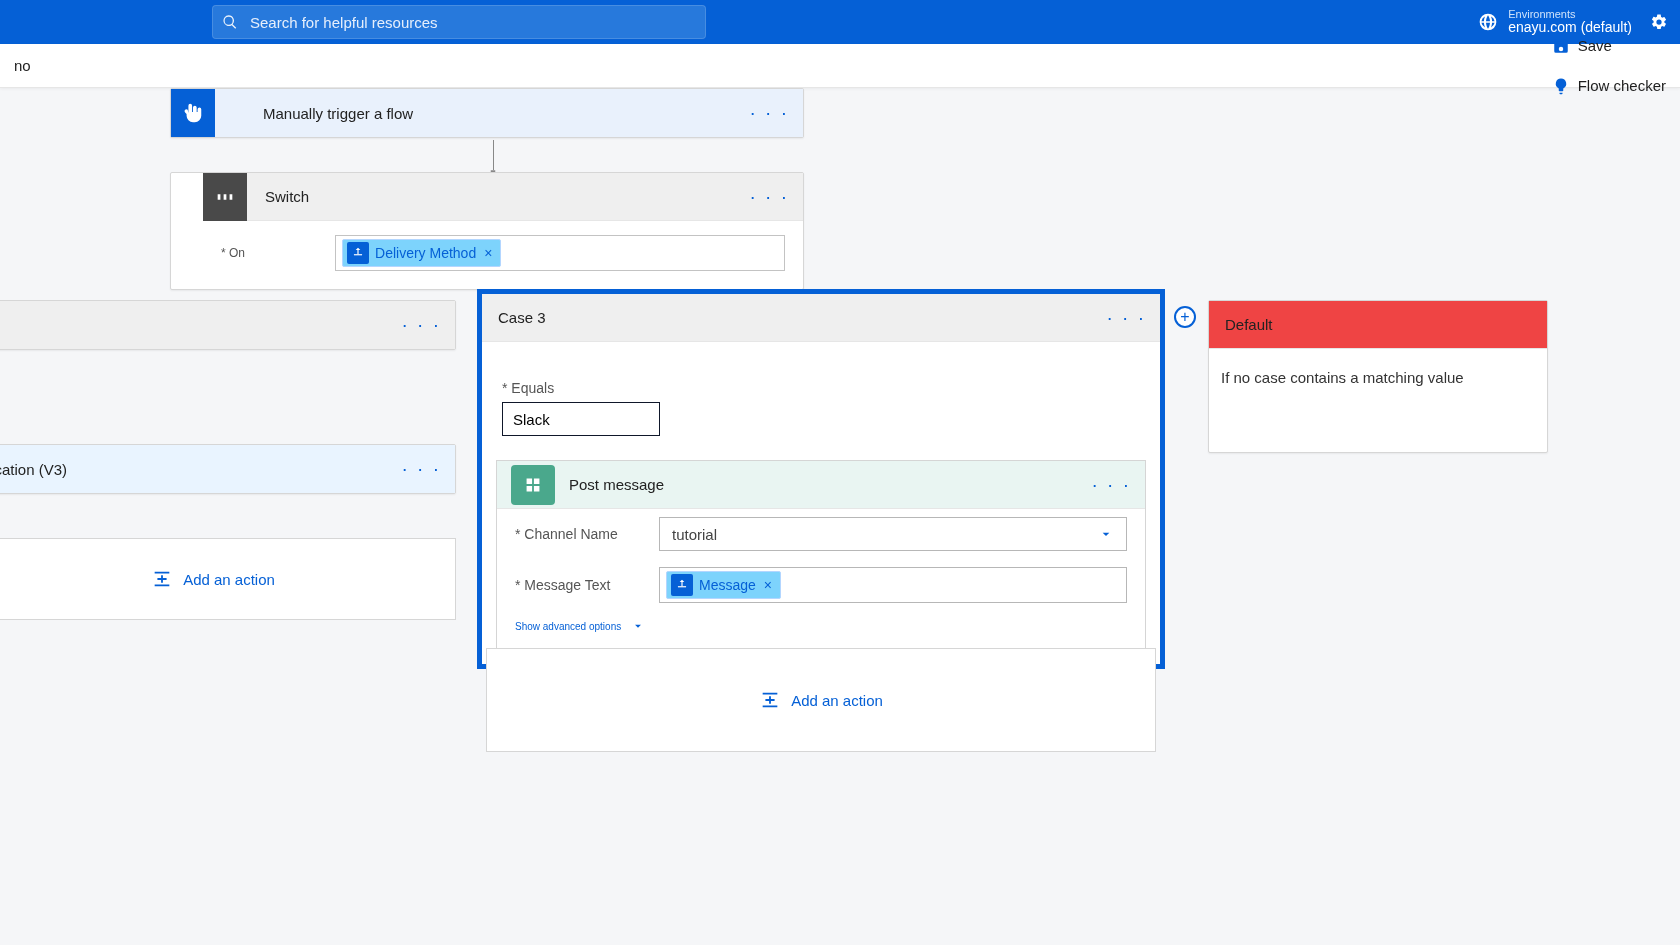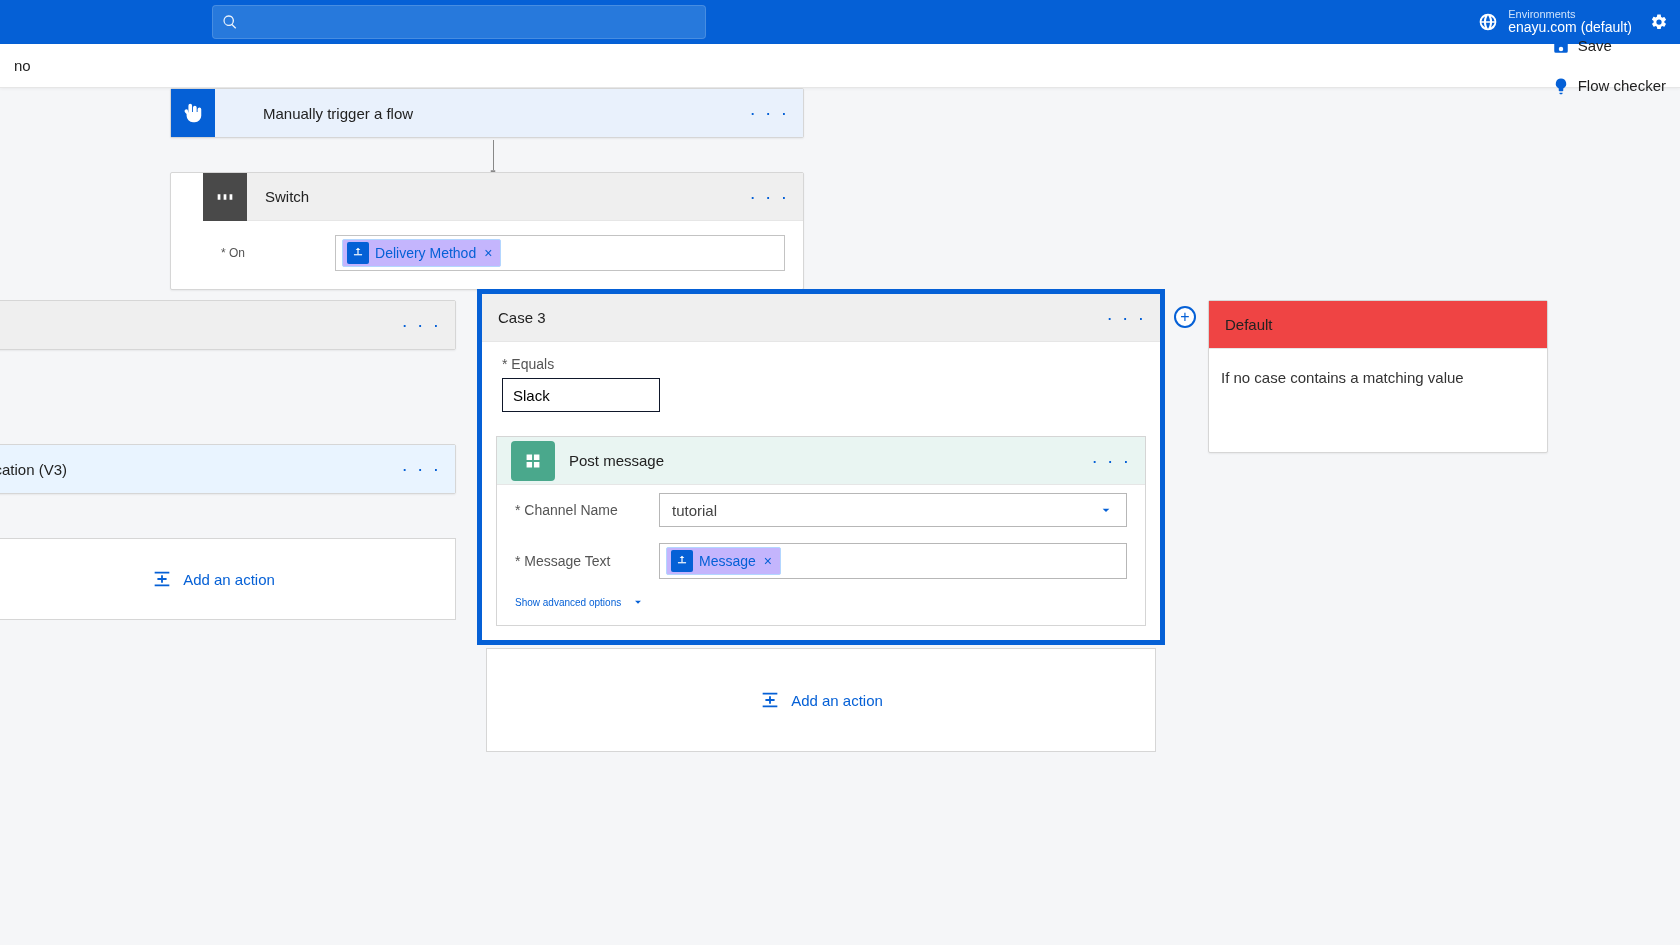--- a/index.html
+++ b/index.html
@@ -51,39 +51,39 @@
 .arrow .stem { width:1px; flex:1; background:#888; }
 .arrow svg { width:18px; height:18px; fill:#888; margin-top:-2px;}
 
 
 .switch { position:absolute; left:170px; top:84px; width:634px;padding-left:32px; }
 .switch .body { padding:14px 18px 18px 18px; display:flex; align-items:center; gap:12px; }
 .switch .icon-box { margin-left:-16px; margin-right:4px; height:48px; border-radius:0; }
 .lbl-req { font-size:12px; color:#555; }
 .lbl-req::before { content:"* "; color:#555; }
 .token-field { flex:1; margin-left:78px; height:36px; border:1px solid #c3c3c3; display:flex; align-items:center; padding:0 6px; gap:6px; }
-.token { display:inline-flex; align-items:center; gap:6px; background:#c4b5fd; border:1px solid #b3d6ff; padding:2px 8px 2px 4px; font-size:14px; color:#0560d6; border-radius:2px; }
+.token { display:inline-flex; align-items:center; gap:6px; background:#7dd3fc; border:1px solid #b3d6ff; padding:2px 8px 2px 4px; font-size:14px; color:#0560d6; border-radius:2px; }
 .token .sq { width:22px; height:22px; background:#0560d6; border-radius:2px; display:flex; align-items:center; justify-content:center;}
 .token .sq svg { width:14px; height:14px; fill:#fff; }
 .token .x { font-size:14px; color:#0560d6; cursor:pointer; margin-left:2px; }
 
 
 .case-left { position:absolute; left:-30px; top:212px; width:486px; }
 .case-left .card-header { border-bottom:none; }
 .case-left .dots { color:#0560d6; }
 .sub-left { position:absolute; left:-30px; top:356px; width:486px; background:#fff; border:1px solid #d6d6d6; }
 .sub-left .card-header { background:#e9f4ff; border-bottom:none; }
 .addaction1 { position:absolute; left:-30px; top:450px; width:486px; height:82px; border:1px solid #d6d6d6; display:flex; align-items:center; justify-content:center; gap:10px; font-size:15px; color:#0560d6; background:#fff; cursor:pointer;}
 .addaction1 svg { width:22px; height:22px; fill:#0560d6; }
 
 
 .case3 { position:absolute; left:477px; top:201px; width:688px; border:5px solid #0560d6; background:#fff; padding:0; }
 .case3 .card-header { background:#efefef; }
 .case3 .body { padding:14px 20px 6px 20px; }
-.case3 .eq-lbl { font-size:14px; color:#555; }
+.case3 .eq-lbl { font-size:14px; color:#555;margin-top:24px; }
 .case3 .eq-lbl::before { content:"* "; }
 .case3 input.eq { margin-top:6px; width:158px; height:34px; border:1px solid #0f172a; padding:8px 10px; font-size:15px; }
 .postmsg { margin:18px 14px 14px 14px; border:1px solid #d5d5d5; }
 .postmsg .card-header { background:#e9f5f2; }
 .postmsg .icon-box { margin-left:-2px; height:40px; border-radius:4px; }
 .row { display:flex; align-items:center; padding:8px 18px; gap:14px; }
 .row .rlabel { width:130px; font-size:14px; color:#555; }
 .row .rlabel::before { content:"* "; }
 .select { flex:1; height:34px; border:1px solid #b7b7b7; display:flex; align-items:center; justify-content:space-between; padding:0 12px; font-size:15px; color:#444; cursor:pointer; }
 .select svg { width:16px; height:16px; fill:#0560d6; }
@@ -104,20 +104,21 @@
 
 </style>
 </head>
 <body>
 
 <div class="topbar">
   <div class="search-wrap">
     <svg viewBox="0 0 24 24">
         <path d="M10 2a8 8 0 015.93 13.32l5.38 5.38-1.41 1.41-5.38-5.38A8 8 0 1110 2zm0 2a6 6 0 100 12 6 6 0 000-12z"></path>
       </svg>
+    <input placeholder="Search for helpful resources" style="">
   </div>
   <div class="top-right">
     <div class="env-block">
       <svg class="globe" viewBox="0 0 24 24">
           <path d="M12 2a10 10 0 100 20 10 10 0 000-20zm7.93 9h-3.02a16 16 0 00-1.3-5.46A8.03 8.03 0 0119.93 11zM12 4c.9 1.2 2.1 3.5 2.4 7H9.6c.3-3.5 1.5-5.8 2.4-7zM4.07 11A8.03 8.03 0 018.4 5.54 16 16 0 007.1 11H4.07zm0 2h3.02a16 16 0 001.3 5.46A8.03 8.03 0 014.07 13zM12 20c-.9-1.2-2.1-3.5-2.4-7h4.8c-.3 3.5-1.5 5.8-2.4 7zm3.6-1.54A16 16 0 0016.9 13h3.02a8.03 8.03 0 01-4.33 5.46z"></path>
         </svg>
       <div class="env-text">
         <div class="lbl">Environments</div>
         <div class="val">enayu.com (default)</div>
       </div>

